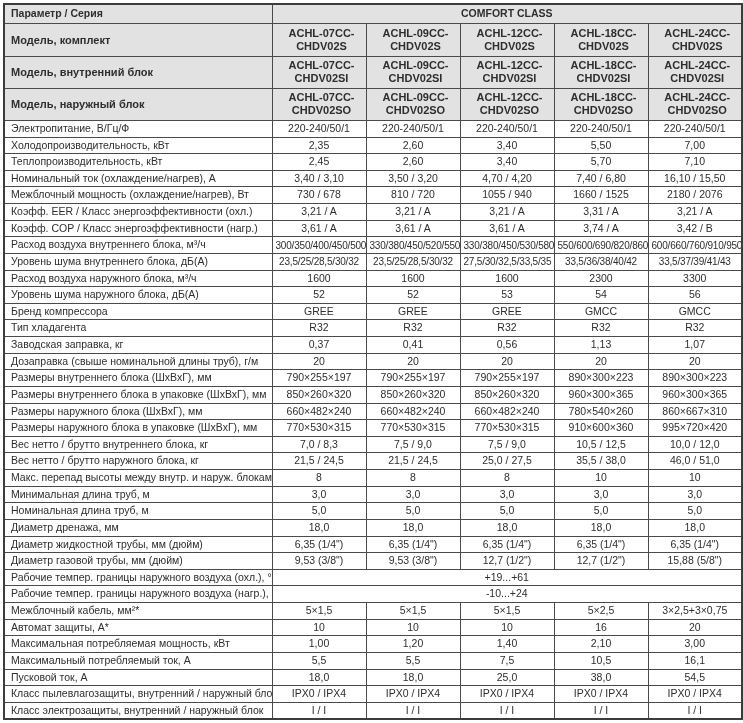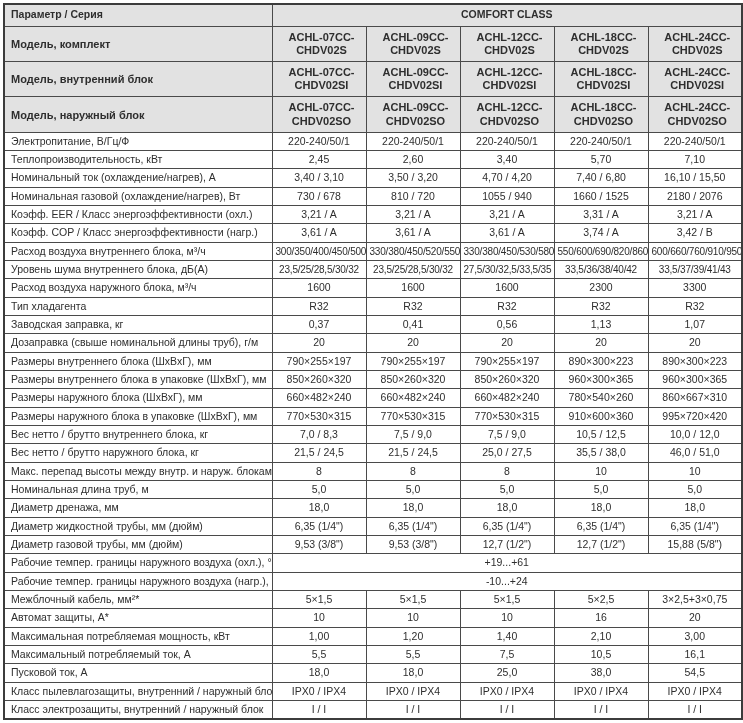--- a/index.html
+++ b/index.html
@@ -68,37 +68,45 @@
         </tr>
         <tr class="spec-row">
           <td class="label">Электропитание, В/Гц/Ф</td>
           <td class="val">220-240/50/1</td>
           <td class="val">220-240/50/1</td>
           <td class="val">220-240/50/1</td>
           <td class="val">220-240/50/1</td>
           <td class="val">220-240/50/1</td>
         </tr>
         <tr class="spec-row">
+          <td class="label">Холодопроизводительность, кВт</td>
+          <td class="val">2,35</td>
+          <td class="val">2,60</td>
+          <td class="val">3,40</td>
+          <td class="val">5,50</td>
+          <td class="val">7,00</td>
+        </tr>
+        <tr class="spec-row">
           <td class="label">Теплопроизводительность, кВт</td>
           <td class="val">2,45</td>
           <td class="val">2,60</td>
           <td class="val">3,40</td>
           <td class="val">5,70</td>
           <td class="val">7,10</td>
         </tr>
         <tr class="spec-row">
           <td class="label">Номинальный ток (охлаждение/нагрев), А</td>
           <td class="val">3,40 / 3,10</td>
           <td class="val">3,50 / 3,20</td>
           <td class="val">4,70 / 4,20</td>
           <td class="val">7,40 / 6,80</td>
           <td class="val">16,10 / 15,50</td>
         </tr>
         <tr class="spec-row">
-          <td class="label">Номинальная газовой (охлаждение/нагрев), Вт</td>
+          <td class="label">Межблочный мощность (охлаждение/нагрев), Вт</td>
           <td class="val">730 / 678</td>
           <td class="val">810 / 720</td>
           <td class="val">1055 / 940</td>
           <td class="val">1660 / 1525</td>
           <td class="val">2180 / 2076</td>
         </tr>
         <tr class="spec-row">
           <td class="label">Коэфф. EER / Класс энергоэффективности (охл.)</td>
           <td class="val">3,21 / A</td>
           <td class="val">3,21 / A</td>
@@ -132,20 +140,36 @@
         </tr>
         <tr class="spec-row">
           <td class="label">Расход воздуха наружного блока, м³/ч</td>
           <td class="val">1600</td>
           <td class="val">1600</td>
           <td class="val">1600</td>
           <td class="val">2300</td>
           <td class="val">3300</td>
         </tr>
         <tr class="spec-row">
+          <td class="label">Уровень шума наружного блока, дБ(А)</td>
+          <td class="val">52</td>
+          <td class="val">52</td>
+          <td class="val">53</td>
+          <td class="val">54</td>
+          <td class="val">56</td>
+        </tr>
+        <tr class="spec-row">
+          <td class="label">Бренд компрессора</td>
+          <td class="val">GREE</td>
+          <td class="val">GREE</td>
+          <td class="val">GREE</td>
+          <td class="val">GMCC</td>
+          <td class="val">GMCC</td>
+        </tr>
+        <tr class="spec-row">
           <td class="label">Тип хладагента</td>
           <td class="val">R32</td>
           <td class="val">R32</td>
           <td class="val">R32</td>
           <td class="val">R32</td>
           <td class="val">R32</td>
         </tr>
         <tr class="spec-row">
           <td class="label">Заводская заправка, кг</td>
           <td class="val">0,37</td>
@@ -212,20 +236,28 @@
         </tr>
         <tr class="spec-row">
           <td class="label">Макс. перепад высоты между внутр. и наруж. блоками, м</td>
           <td class="val">8</td>
           <td class="val">8</td>
           <td class="val">8</td>
           <td class="val">10</td>
           <td class="val">10</td>
         </tr>
         <tr class="spec-row">
+          <td class="label">Минимальная длина труб, м</td>
+          <td class="val">3,0</td>
+          <td class="val">3,0</td>
+          <td class="val">3,0</td>
+          <td class="val">3,0</td>
+          <td class="val">3,0</td>
+        </tr>
+        <tr class="spec-row">
           <td class="label">Номинальная длина труб, м</td>
           <td class="val">5,0</td>
           <td class="val">5,0</td>
           <td class="val">5,0</td>
           <td class="val">5,0</td>
           <td class="val">5,0</td>
         </tr>
         <tr class="spec-row">
           <td class="label">Диаметр дренажа, мм</td>
           <td class="val">18,0</td>

